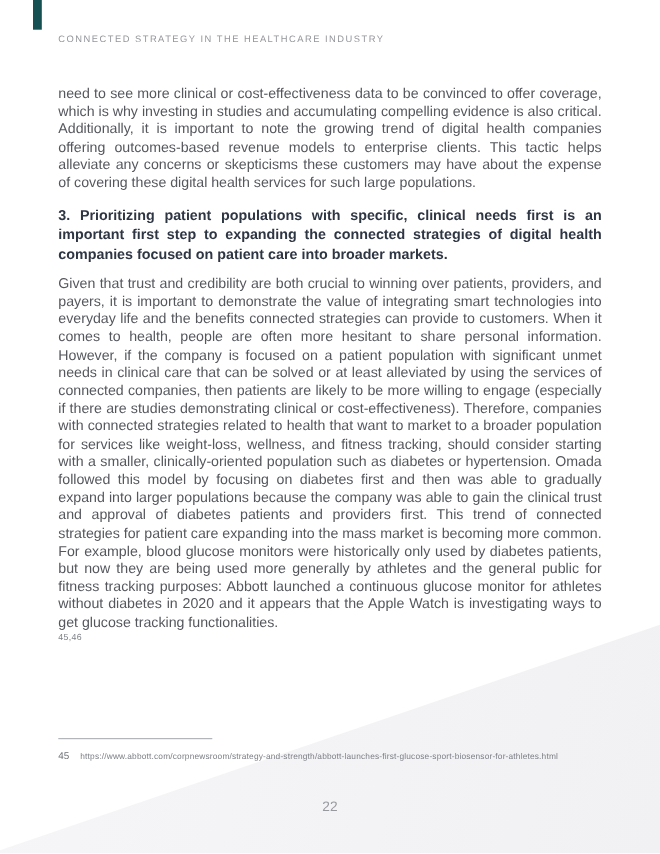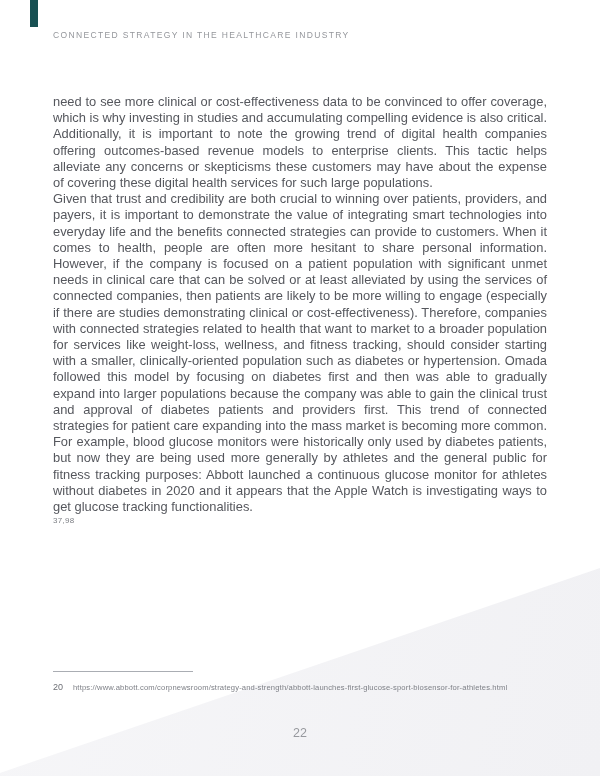--- a/index.html
+++ b/index.html
@@ -18,21 +18,21 @@
   .corner-tab {
     position:absolute; left:30px; top:0; width:8px; height:27px;
     background:#175052; z-index:2;
   }
   .running-header {
     position:absolute; left:53px; top:30px; z-index:1;
     font-size:8.5px; letter-spacing:1.35px; color:#94969b;
     text-transform:uppercase; white-space:nowrap;
   }
   .content {
-    position:absolute; left:53px; top:94px; width:494px; z-index:1;
+    position:absolute; left:53px; top:77px; width:494px; z-index:1;
     color:#55575d;
   }
   .para {
     font-size:12.9px; line-height:16.2px; text-align:justify;
     color:#55575d; hyphens:manual;
   }
   .section-heading {
     font-size:13px; line-height:17.2px; font-weight:bold;
     color:#2e3543; text-align:justify; margin:13px 0 11px 0;
   }
@@ -56,32 +56,33 @@
 
   <div class="wedge"></div>
 
   <div class="corner-tab"></div>
 
   <div class="running-header">CONNECTED STRATEGY IN THE HEALTHCARE INDUSTRY</div>
 
   <div class="content">
     <p class="para">need to see more clinical or cost-effectiveness data to be convinced to offer coverage, which is why investing in studies and accumulating compelling evidence is also critical. Additionally, it is important to note the growing trend of digital health companies offering outcomes-based revenue models to enterprise clients. This tactic helps alleviate any concerns or skepticisms these customers may have about the expense of covering these digital health services for such large populations.</p>
 
+    <h3 class="section-heading">3. Prioritizing patient populations with specific, clinical needs first is an important first step to expanding the connected strategies of digital health companies focused on patient care into broader markets.</h3>
 
     <p class="para">Given that trust and credibility are both crucial to winning over patients, providers, and payers, it is important to demonstrate the value of integrating smart technologies into everyday life and the benefits connected strategies can provide to customers. When it comes to health, people are often more hesitant to share personal information. However, if the company is focused on a patient population with significant unmet needs in clinical care that can be solved or at least alleviated by using the services of connected companies, then patients are likely to be more willing to engage (especially if there are studies demonstrating clinical or cost-effectiveness). Therefore, companies with connected strategies related to health that want to market to a broader population for services like weight-loss, wellness, and fitness tracking, should consider starting with a smaller, clinically-oriented population such as diabetes or hypertension. Omada followed this model by focusing on diabetes first and then was able to gradually expand into larger populations because the company was able to gain the clinical trust and approval of diabetes patients and providers first. This trend of connected strategies for patient care expanding into the mass market is becoming more common. For example, blood glucose monitors were historically only used by diabetes patients, but now they are being used more generally by athletes and the general public for fitness tracking purposes: Abbott launched a continuous glucose monitor for athletes without diabetes in 2020 and it appears that the Apple Watch is investigating ways to get glucose tracking functionalities.</p>
 
-    <div class="ref-marker">37,98</div>
+    <div class="ref-marker">45,46</div>
   </div>
 
   <div class="footnotes">
     <div class="fn-rule"></div>
     <div>
 
     <div class="fn-row">
-        <span class="fn-num">20</span>
+        <span class="fn-num">45</span>
         <span class="fn-url">https://www.abbott.com/corpnewsroom/strategy-and-strength/abbott-launches-first-glucose-sport-biosensor-for-athletes.html</span>
       </div>
       </div>
   </div>
 
   <div class="page-number">22</div>
 
 </div>
 
 </body></html>

